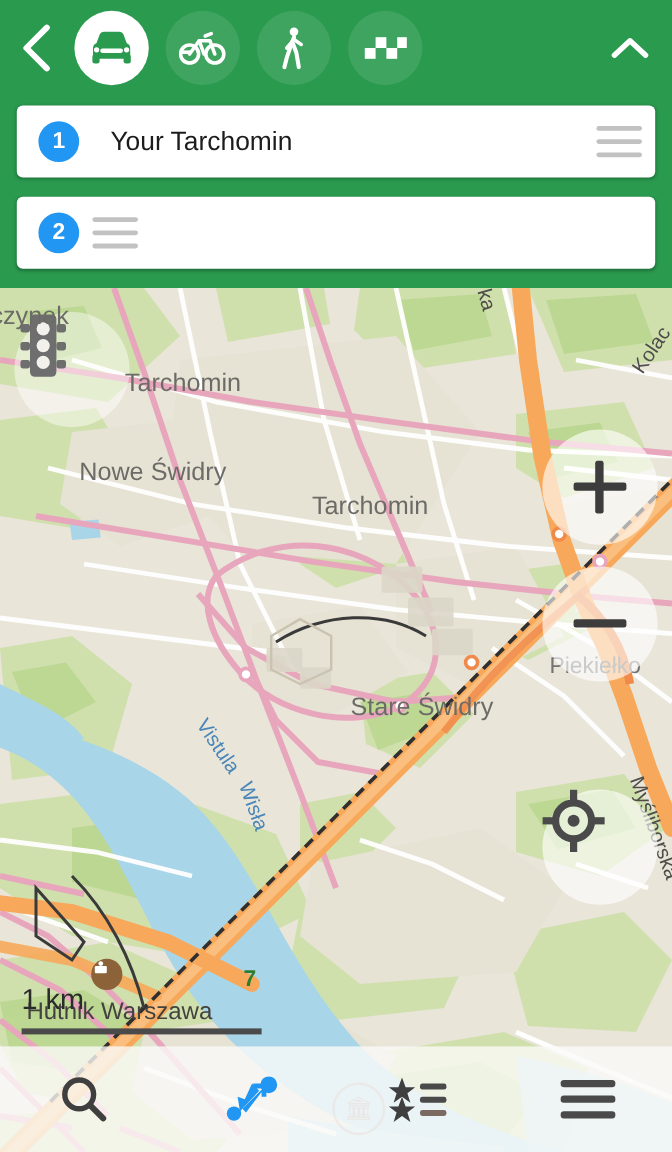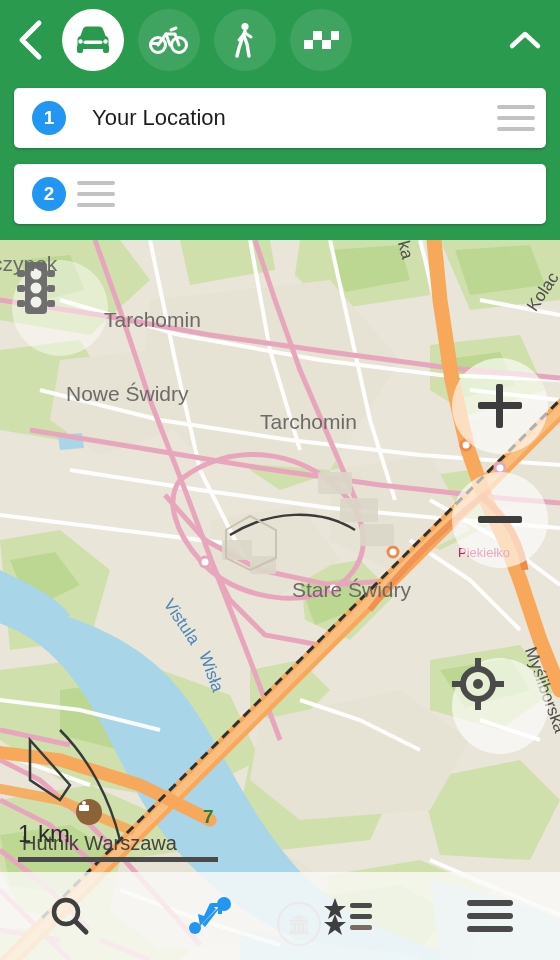--- a/index.html
+++ b/index.html
@@ -66,21 +66,21 @@
   
   .map{position:absolute;left:0;top:240px;width:560px;height:720px;overflow:hidden;background:#e9e5d9;}
   .map svg{position:absolute;left:0;top:0;}
 
   
   .mlabel{
     position:absolute;color:#706f6b;white-space:nowrap;
     font-family:"Liberation Sans",sans-serif;pointer-events:none;
   }
   .mlabel.place{font-size:21px;color:#6c6b67;}
-  .mlabel.place2{font-size:13px;color:#be185d;}
+  .mlabel.place2{font-size:19px;color:#737373;}
   .mlabel.street{font-size:17px;color:#4e4d4a;font-weight:normal;}
   .mlabel.water{font-size:17px;color:#4a86b8;}
   .mlabel.poiname{font-size:20px;color:#44423e;}
 
   
   .mapbtn{
     position:absolute;border-radius:50%;
     background:rgba(255,255,255,0.62);
     display:flex;align-items:center;justify-content:center;cursor:pointer;
   }
@@ -403,21 +403,21 @@
         <svg width="34" height="22" viewBox="0 0 34 22">
           <polyline points="4,17 17,5 30,17" fill="none" stroke="#ffffff" stroke-width="4.5" stroke-linecap="round" stroke-linejoin="round"></polyline>
         </svg>
       </div>
     </div>
 
     <div class="fieldwrap">
 
       <div class="field">
         <div class="badge">1</div>
-        <div class="fieldtext">Your Location</div>
+        <div class="fieldtext">Your Tarchomin</div>
         <div class="drag-handle">
           <i></i>
           <i></i>
           <i></i>
         </div>
       </div>
 
       <div class="field">
         <div class="badge">2</div>
         <div class="drag-handle">

